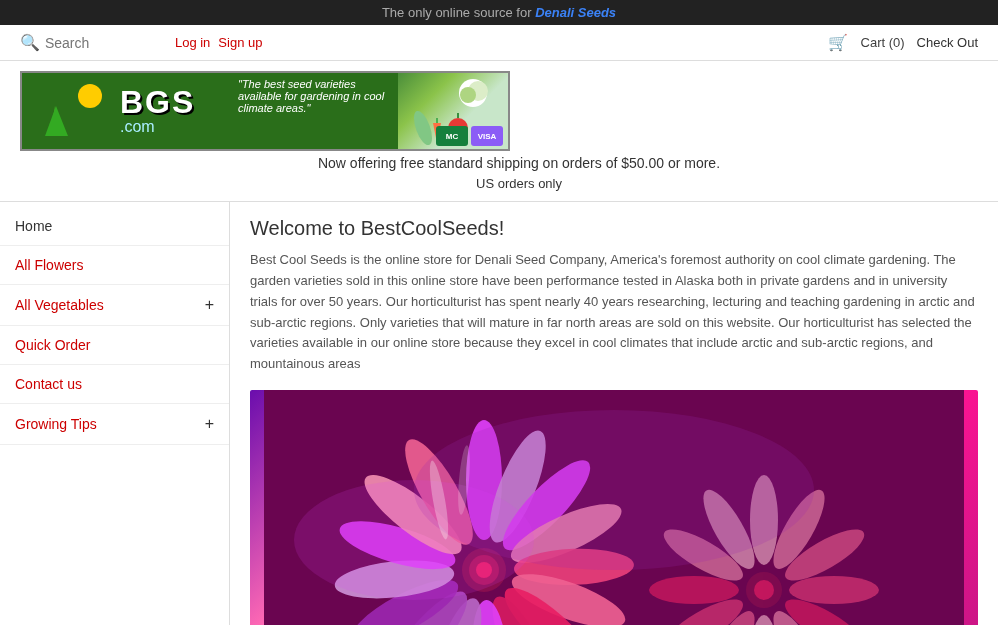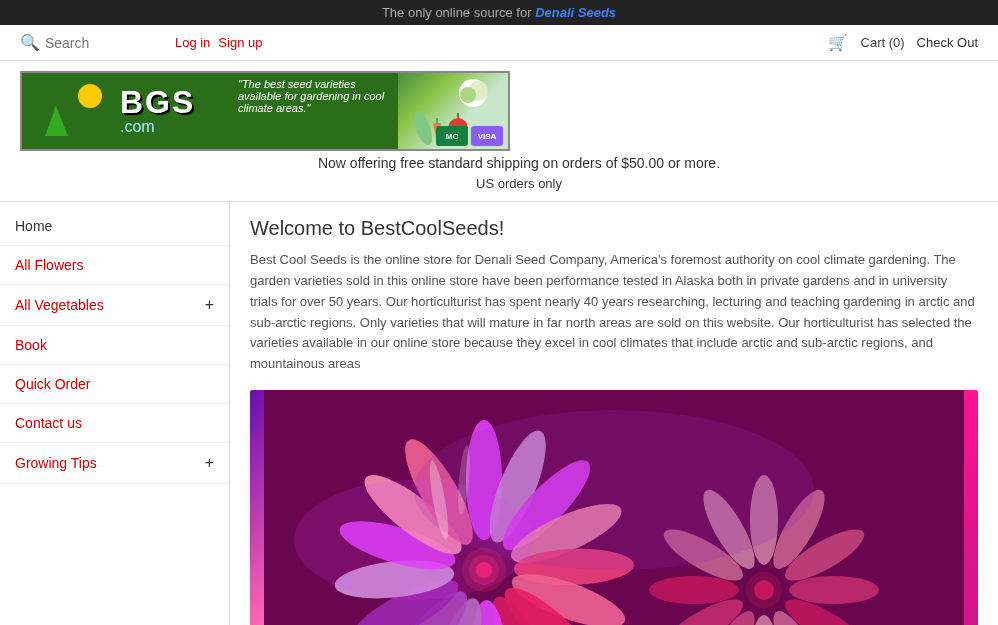--- a/index.html
+++ b/index.html
@@ -284,23 +284,20 @@
   <div id="sidebar">
     <div class="sidebar-item home">
       <a href="#">Home</a>
     </div>
     <div class="sidebar-item">
       <a href="#">All Flowers</a>
     </div>
     <div class="sidebar-item">
       <a href="#">All Vegetables</a>
       <span class="plus">+</span>
-    </div>
-    <div class="sidebar-item">
-      <a href="#">Book</a>
     </div>
     <div class="sidebar-item">
       <a href="#">Quick Order</a>
     </div>
     <div class="sidebar-item">
       <a href="#">Contact us</a>
     </div>
     <div class="sidebar-item">
       <a href="#">Growing Tips</a>
       <span class="plus">+</span>

